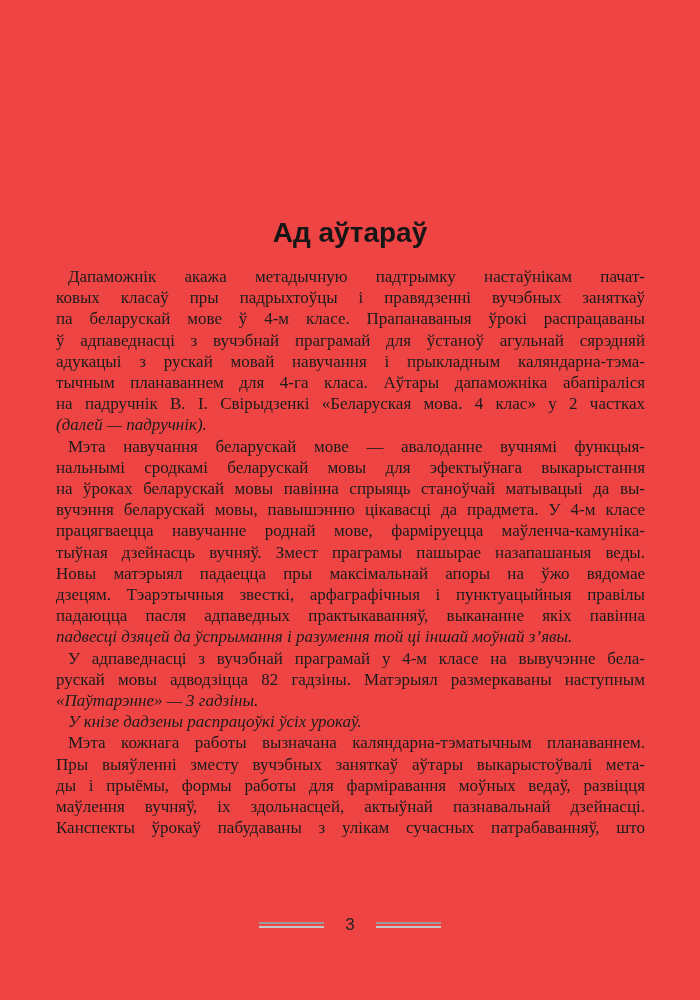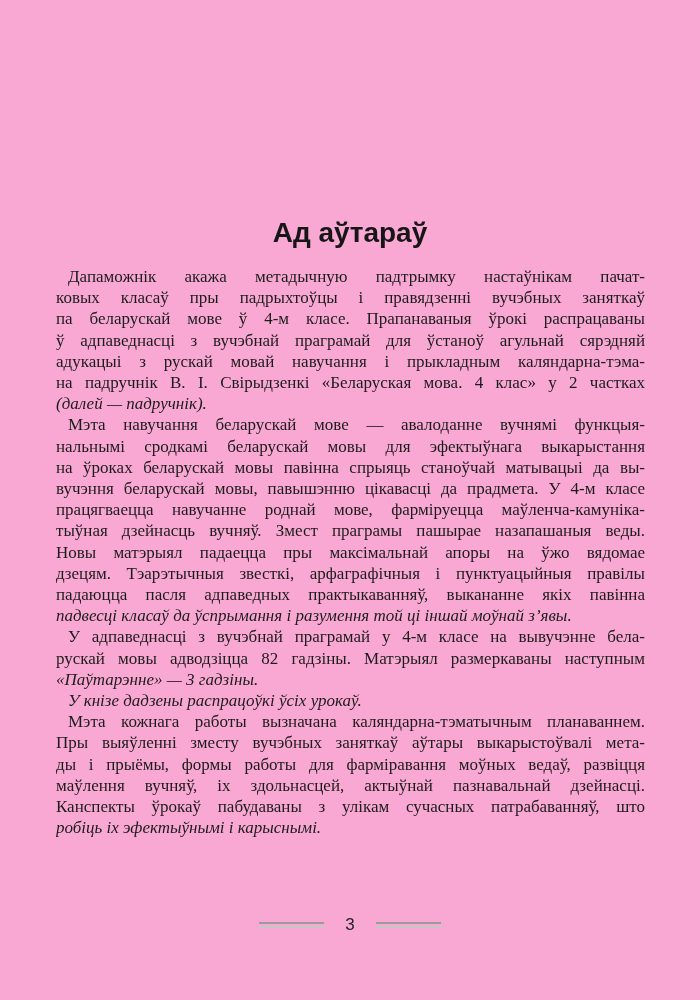--- a/index.html
+++ b/index.html
@@ -10,21 +10,21 @@
   body {
     width: 700px;
     height: 1000px;
     position: relative;
     font-family: "Liberation Serif", serif;
     overflow: hidden;
   }
   .page {
     position: absolute;
     inset: 0;
-    background: #f9a8d4;
+    background: #ef4444;
   }
   .title {
     position: absolute;
     top: 218px;
     left: 0;
     width: 100%;
     margin: 0;
     text-align: center;
     font-family: "Liberation Sans", "DejaVu Sans", sans-serif;
     font-weight: 700;
@@ -78,42 +78,42 @@
 <div class="page">
 
   <h1 class="title">Ад аўтараў</h1>
 
   <div class="body-text" id="body-text">
       <div class="line first">Дапаможнік акажа метадычную падтрымку настаўнікам пачат-</div>
       <div class="line">ковых класаў пры падрыхтоўцы і правядзенні вучэбных заняткаў</div>
       <div class="line">па беларускай мове ў 4-м класе. Прапанаваныя ўрокі распрацаваны</div>
       <div class="line">ў адпаведнасці з вучэбнай праграмай для ўстаноў агульнай сярэдняй</div>
       <div class="line">адукацыі з рускай мовай навучання і прыкладным каляндарна-тэма-</div>
+      <div class="line">тычным планаваннем для 4-га класа. Аўтары дапаможніка абапіраліся</div>
       <div class="line">на падручнік В. І. Свірыдзенкі «Беларуская мова. 4 клас» у 2 частках</div>
       <div class="line last">(далей — падручнік).</div>
       <div class="line first">Мэта навучання беларускай мове — авалоданне вучнямі функцыя-</div>
       <div class="line">нальнымі сродкамі беларускай мовы для эфектыўнага выкарыстання</div>
       <div class="line">на ўроках беларускай мовы павінна спрыяць станоўчай матывацыі да вы-</div>
       <div class="line">вучэння беларускай мовы, павышэнню цікавасці да прадмета. У 4-м класе</div>
       <div class="line">працягваецца навучанне роднай мове, фарміруецца маўленча-камуніка-</div>
       <div class="line">тыўная дзейнасць вучняў. Змест праграмы пашырае назапашаныя веды.</div>
       <div class="line">Новы матэрыял падаецца пры максімальнай апоры на ўжо вядомае</div>
       <div class="line">дзецям. Тэарэтычныя звесткі, арфаграфічныя і пунктуацыйныя правілы</div>
       <div class="line">падаюцца пасля адпаведных практыкаванняў, выкананне якіх павінна</div>
-      <div class="line last">падвесці класаў да ўспрымання і разумення той ці іншай моўнай з’явы.</div>
+      <div class="line last">падвесці дзяцей да ўспрымання і разумення той ці іншай моўнай з’явы.</div>
       <div class="line first">У адпаведнасці з вучэбнай праграмай у 4-м класе на вывучэнне бела-</div>
       <div class="line">рускай мовы адводзіцца 82 гадзіны. Матэрыял размеркаваны наступным</div>
       <div class="line last">«Паўтарэнне» — 3 гадзіны.</div>
       <div class="line first last">У кнізе дадзены распрацоўкі ўсіх урокаў.</div>
       <div class="line first">Мэта кожнага работы вызначана каляндарна-тэматычным планаваннем.</div>
       <div class="line">Пры выяўленні зместу вучэбных заняткаў аўтары выкарыстоўвалі мета-</div>
       <div class="line">ды і прыёмы, формы работы для фарміравання моўных ведаў, развіцця</div>
       <div class="line">маўлення вучняў, іх здольнасцей, актыўнай пазнавальнай дзейнасці.</div>
       <div class="line">Канспекты ўрокаў пабудаваны з улікам сучасных патрабаванняў, што</div>
-      <div class="line last">робіць іх эфектыўнымі і карыснымі.</div>
     </div>
 
   <div class="footer">
     <span class="rule"></span>
     <span class="page-num">3</span>
     <span class="rule"></span>
   </div>
 
 </div>
 

